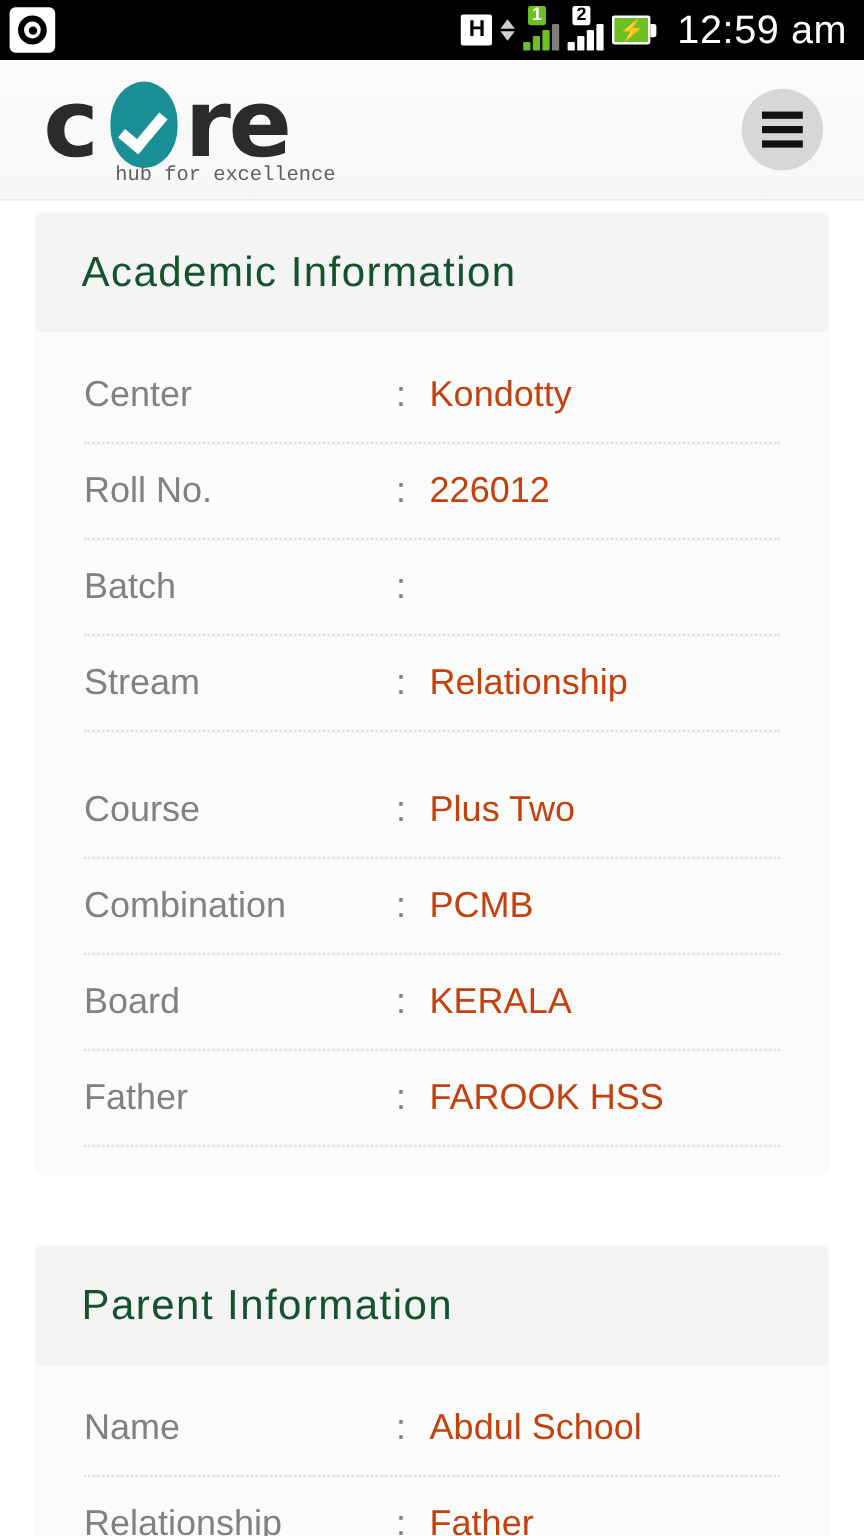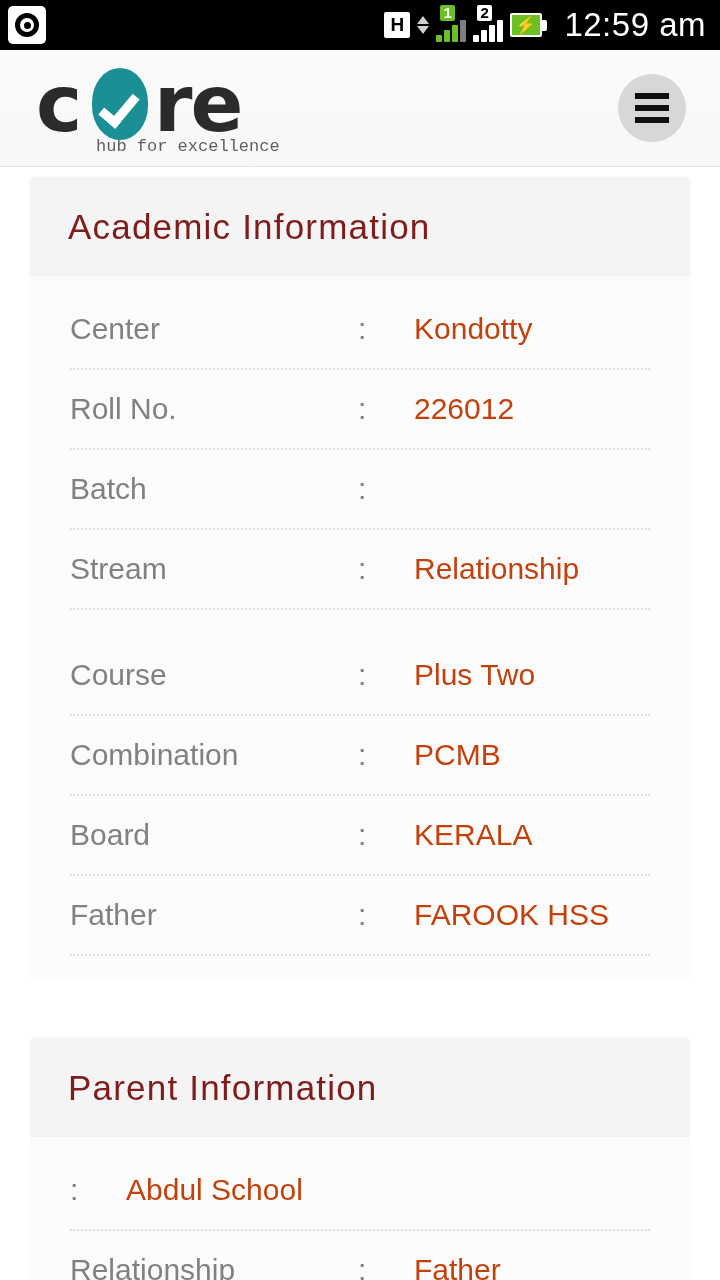--- a/index.html
+++ b/index.html
@@ -170,32 +170,31 @@
     margin-bottom: 60px;
   }
   .card-header {
     background: #f4f4f4;
     padding: 30px 38px 28px 38px;
     border-bottom: 1px solid #efefef;
   }
   .card-header h2 {
     font-size: 35px;
     font-weight: normal;
-    color: #7f1d1d;
+    color: #14532d;
     letter-spacing: 1.2px;
     font-family: "Liberation Sans", sans-serif;
   }
   .card-body { padding: 14px 40px 22px 40px; }
 
   .row {
     display: flex;
     align-items: baseline;
     padding: 22px 0 22px 0;
     border-bottom: 2px dotted #dedede;
-    gap: 28px;
   }
   .row.gap-after { border-bottom: 2px dotted #dedede; margin-bottom: 26px; align-items: flex-end; }
   .row .label {
     width: 260px;
     font-size: 30px;
     color: #818181;
     font-family: "Liberation Sans", sans-serif;
   }
   .row .colon {
     width: 28px;
@@ -317,20 +316,21 @@
       </div>
     </div>
   </div>
 
   <div class="card">
     <div class="card-header">
       <h2>Parent Information</h2>
     </div>
     <div class="card-body">
       <div class="row">
+        <span class="label">Name</span>
         <span class="colon">:</span>
         <span class="value">Abdul School</span>
       </div>
       <div class="row">
         <span class="label">Relationship</span>
         <span class="colon">:</span>
         <span class="value">Father</span>
       </div>
 
     </div>

